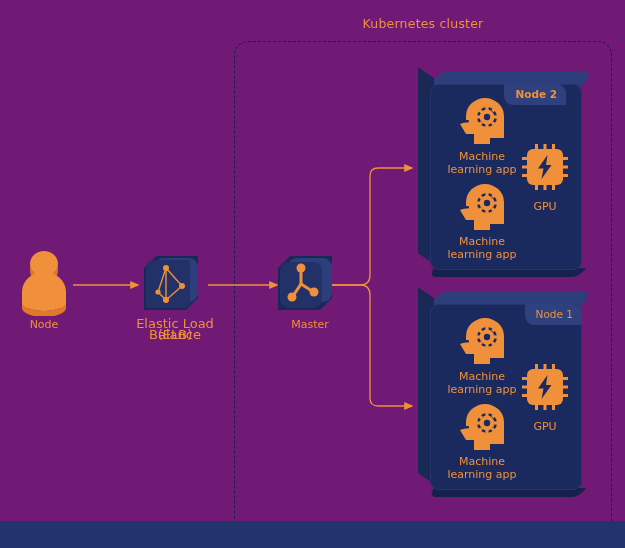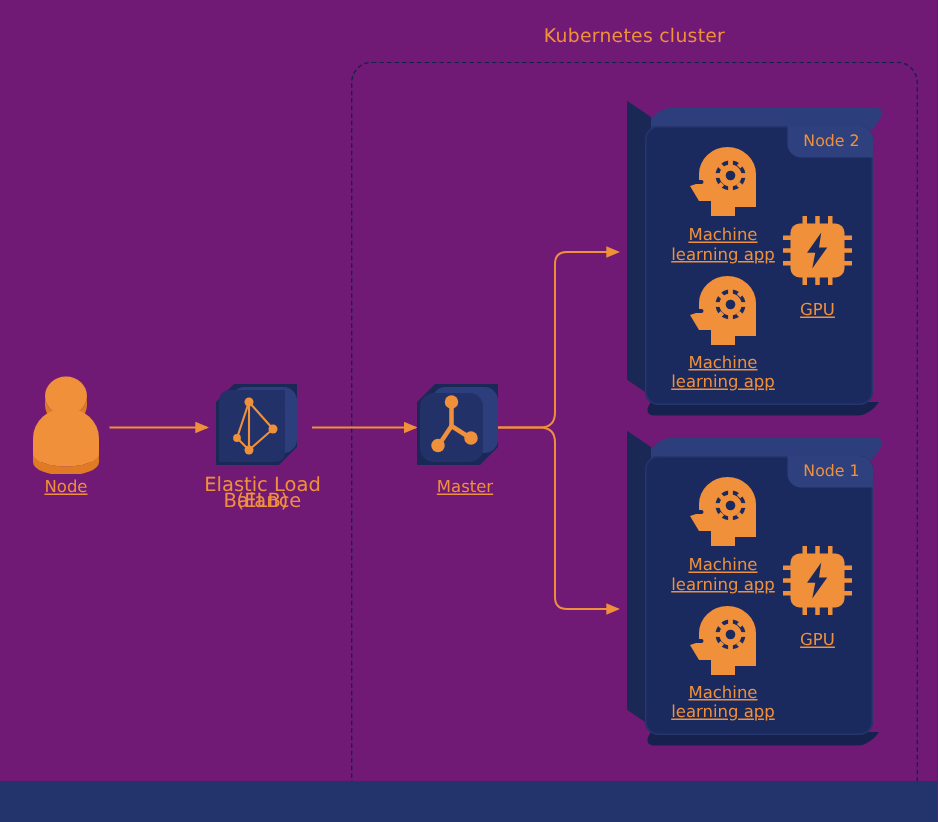--- a/index.html
+++ b/index.html
@@ -32,21 +32,20 @@
     border-radius: 14px;
     box-sizing: border-box;
   }
 
   
   .node-label {
     color: #f0903a;
     font-size: 11px;
     text-align: center;
     line-height: 13px;
-    text-decoration: underline;
   }
   .small-label {
     color: #f0903a;
     font-size: 13px;
     text-align: center;
     line-height: 11px;
   }
 
   
   .node-card { width: 170px; height: 205px; }
@@ -173,21 +172,21 @@
       <circle cx="14" cy="45" r="4.5" fill="#f0903a"></circle>
     </svg>
   </div>
   <div class="abs node-label" style="left:270px; top:318px; width:80px;text-align:center;">Master</div>
 
   <div class="abs node-card" style="left:418px; top:72px;">
     <div class="abs card-top"></div>
     <div class="abs card-side"></div>
     <div class="abs card-shadow"></div>
     <div class="abs card-face"></div>
-    <div class="abs card-badge" style="right:6px; top:12px;">Node 2</div>
+    <div class="abs card-badge" style="right:22px; top:12px;font-weight:bold;">Node 2</div>
 
     <div class="abs" style="left:38px; top:24px;">
       <svg width="52" height="50" viewBox="0 0 52 50">
         <path d="M10,20 A19,18 0 0 1 48,20 L48,42 L34,42 L34,48 L18,48 L18,38 L10,38 L4,28 L10,26 Z" fill="#f0903a"></path>
         <circle cx="31" cy="21" r="10" fill="#1b2a5e"></circle>
         <g fill="#f0903a">
           <circle cx="31" cy="21" r="7.4"></circle>
         </g>
         <circle cx="31" cy="21" r="3.2" fill="#1b2a5e"></circle>
         <g fill="#f0903a">

